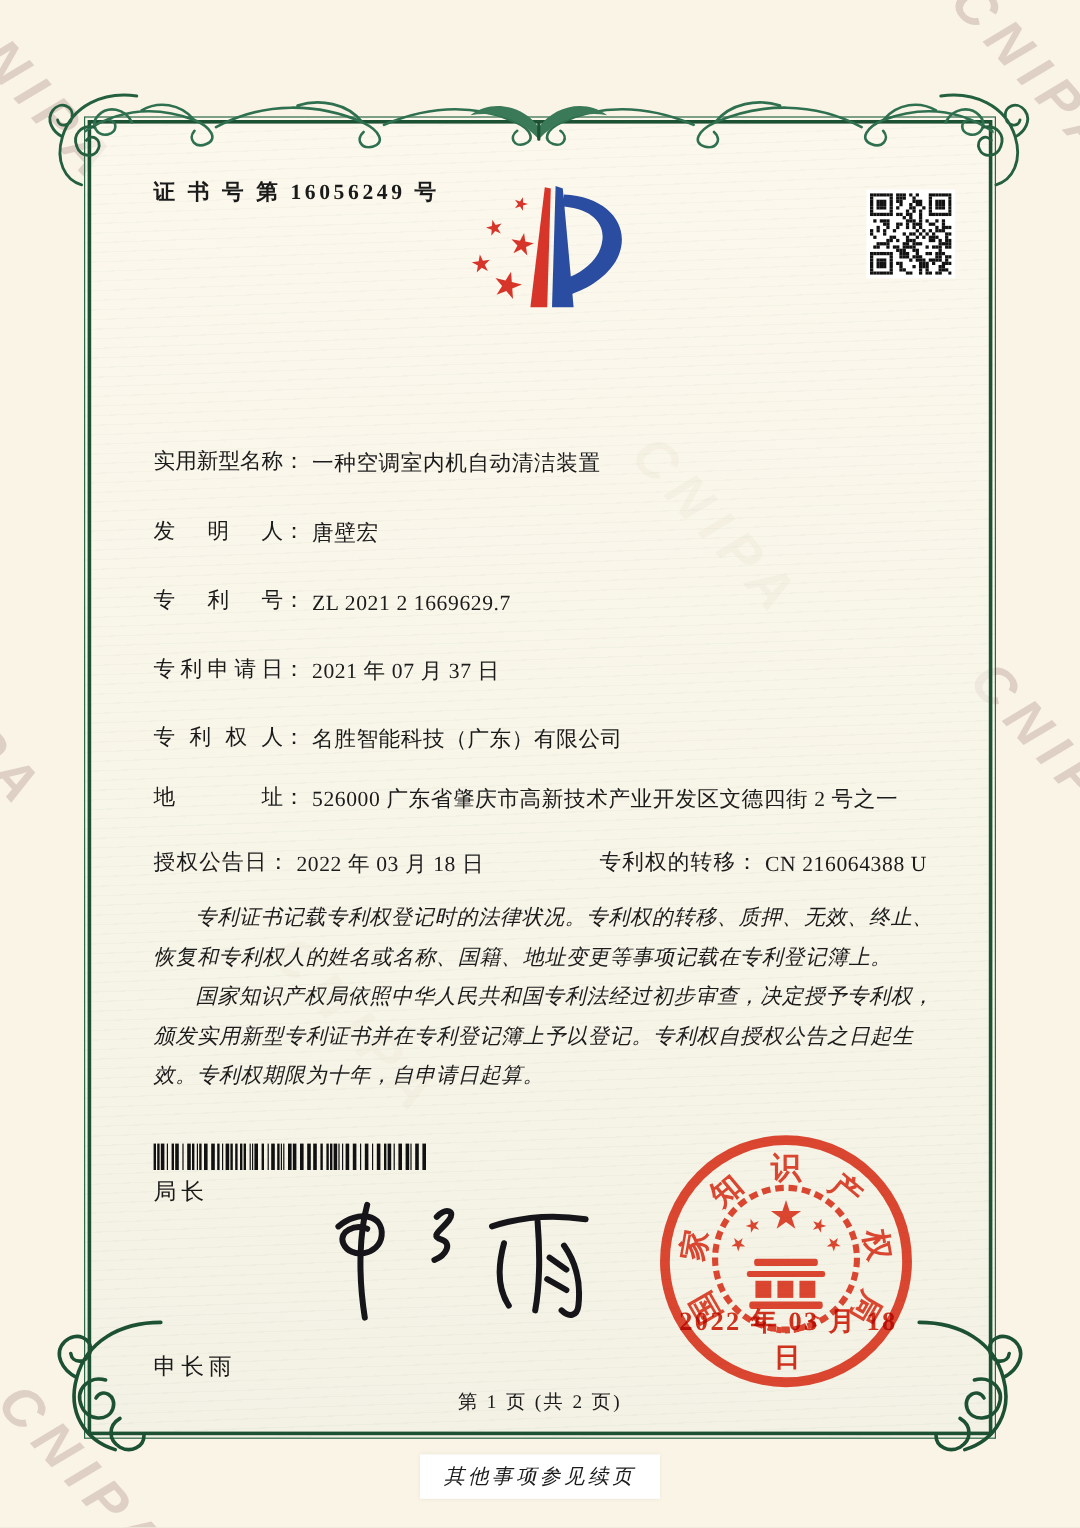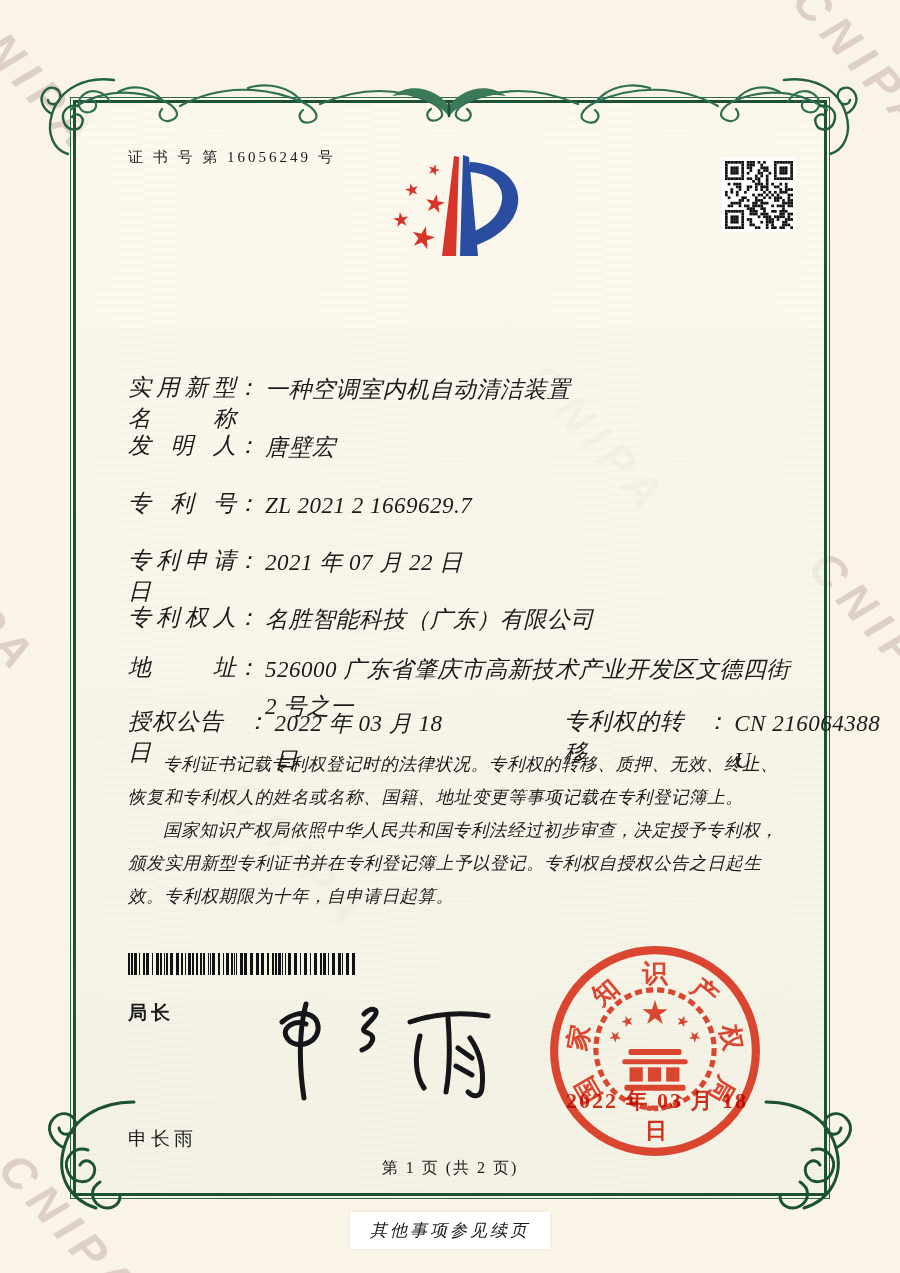--- a/index.html
+++ b/index.html
@@ -13,27 +13,27 @@
   .wm.inside{color:rgba(206,192,152,0.30);}
   .wm.faint{color:rgba(206,192,152,0.22);}
   
   .frame{position:absolute;left:70px;top:97px;width:758px;height:1100px;
          border:1px solid #2a6847;background:
          linear-gradient(180deg,rgba(253,250,240,.65),rgba(240,240,228,.65)),
          repeating-linear-gradient(178deg,rgba(110,155,115,0.13) 0 1px,rgba(0,0,0,0) 1px 8px);}
   .frame-inner{position:absolute;inset:2px;border:3px solid #1d5134;}
   .ornament{position:absolute;pointer-events:none;}
   
-  .cert-no{position:absolute;left:128px;top:148px;font-size:15px;letter-spacing:3px;}
+  .cert-no{position:absolute;left:128px;top:148px;font-size:18px;letter-spacing:3px;font-weight:bold;}
   .logo{position:absolute;left:372px;top:146px;}
   .qr{position:absolute;left:722px;top:158px;width:68px;height:68px;background:#fff;padding:3px;}
   .title{position:absolute;left:0;top:268px;width:900px;text-align:center;
          font-size:42px;font-weight:700;letter-spacing:10px;}
   
-  .field{position:absolute;left:128px;font-size:23px;display:flex;align-items:flex-start;font-style:italic;}
+  .field{position:absolute;left:128px;font-size:18px;display:flex;align-items:flex-start;}
   .field .lbl{display:inline-block;width:108px;text-align:justify;text-align-last:justify;}
   .field .colon{display:inline-block;margin:0 6px 0 0;}
   .field .val{display:inline-block;max-width:530px;letter-spacing:.5px;line-height:1.6;}
   .grant-pair{display:flex;}
   .grant-pair .lbl2{letter-spacing:1px;}
   
   .body-text{position:absolute;left:128px;top:748px;width:664px;
              font-style:italic;font-size:17.5px;line-height:1.88;letter-spacing:.6px;}
   .body-text p{margin:0;text-indent:2em;}
   
@@ -446,21 +446,21 @@
     <span class="val">唐壁宏</span>
   </div>
   <div class="field" style="top:488px;">
     <span class="lbl">专利号</span>
     <span class="colon">：</span>
     <span class="val">ZL 2021 2 1669629.7</span>
   </div>
   <div class="field" style="top:545px;">
     <span class="lbl">专利申请日</span>
     <span class="colon">：</span>
-    <span class="val">2021 年 07 月 22 日</span>
+    <span class="val">2021 年 07 月 37 日</span>
   </div>
   <div class="field" style="top:602px;">
     <span class="lbl">专利权人</span>
     <span class="colon">：</span>
     <span class="val">名胜智能科技（广东）有限公司</span>
   </div>
   <div class="field" style="top:652px;">
     <span class="lbl">地址</span>
     <span class="colon">：</span>
     <span class="val">526000 广东省肇庆市高新技术产业开发区文德四街 2 号之一</span>
@@ -587,21 +587,21 @@
       <div class="b" style="width:3px;background:#111"></div>
       <div class="b" style="width:1px"></div>
       <div class="b" style="width:1px;background:#111"></div>
       <div class="b" style="width:3px"></div>
       <div class="b" style="width:3px;background:#111"></div>
       <div class="b" style="width:3px"></div>
       <div class="b" style="width:3px;background:#111"></div>
       <div class="b" style="width:2px"></div>
     </div>
 
-  <div class="signer" style="top:1000px;font-weight:bold;">局长</div>
+  <div class="signer" style="top:980px;">局长</div>
   <div class="signer" style="top:1126px;">申长雨</div>
 
   <svg class="signature" width="250" height="115" viewBox="0 0 250 115">
     <g fill="none" stroke="#15151a" stroke-width="5" stroke-linecap="round" stroke-linejoin="round">
       <path d="M44,12 C38,34 36,68 42,106"></path>
       <path d="M20,30 C36,16 58,20 56,38 C54,54 30,58 24,44 C20,34 34,28 44,32"></path>
       <path d="M102,22 c8,-8 16,-5 10,3 c-7,9 -16,13 -6,16 c9,3 4,13 -6,17"></path>
       <path d="M148,30 c24,-8 52,-10 78,-6"></path>
       <path d="M186,26 c2,26 2,52 -2,74"></path>
       <path d="M158,44 c-6,22 -4,40 4,52"></path>

